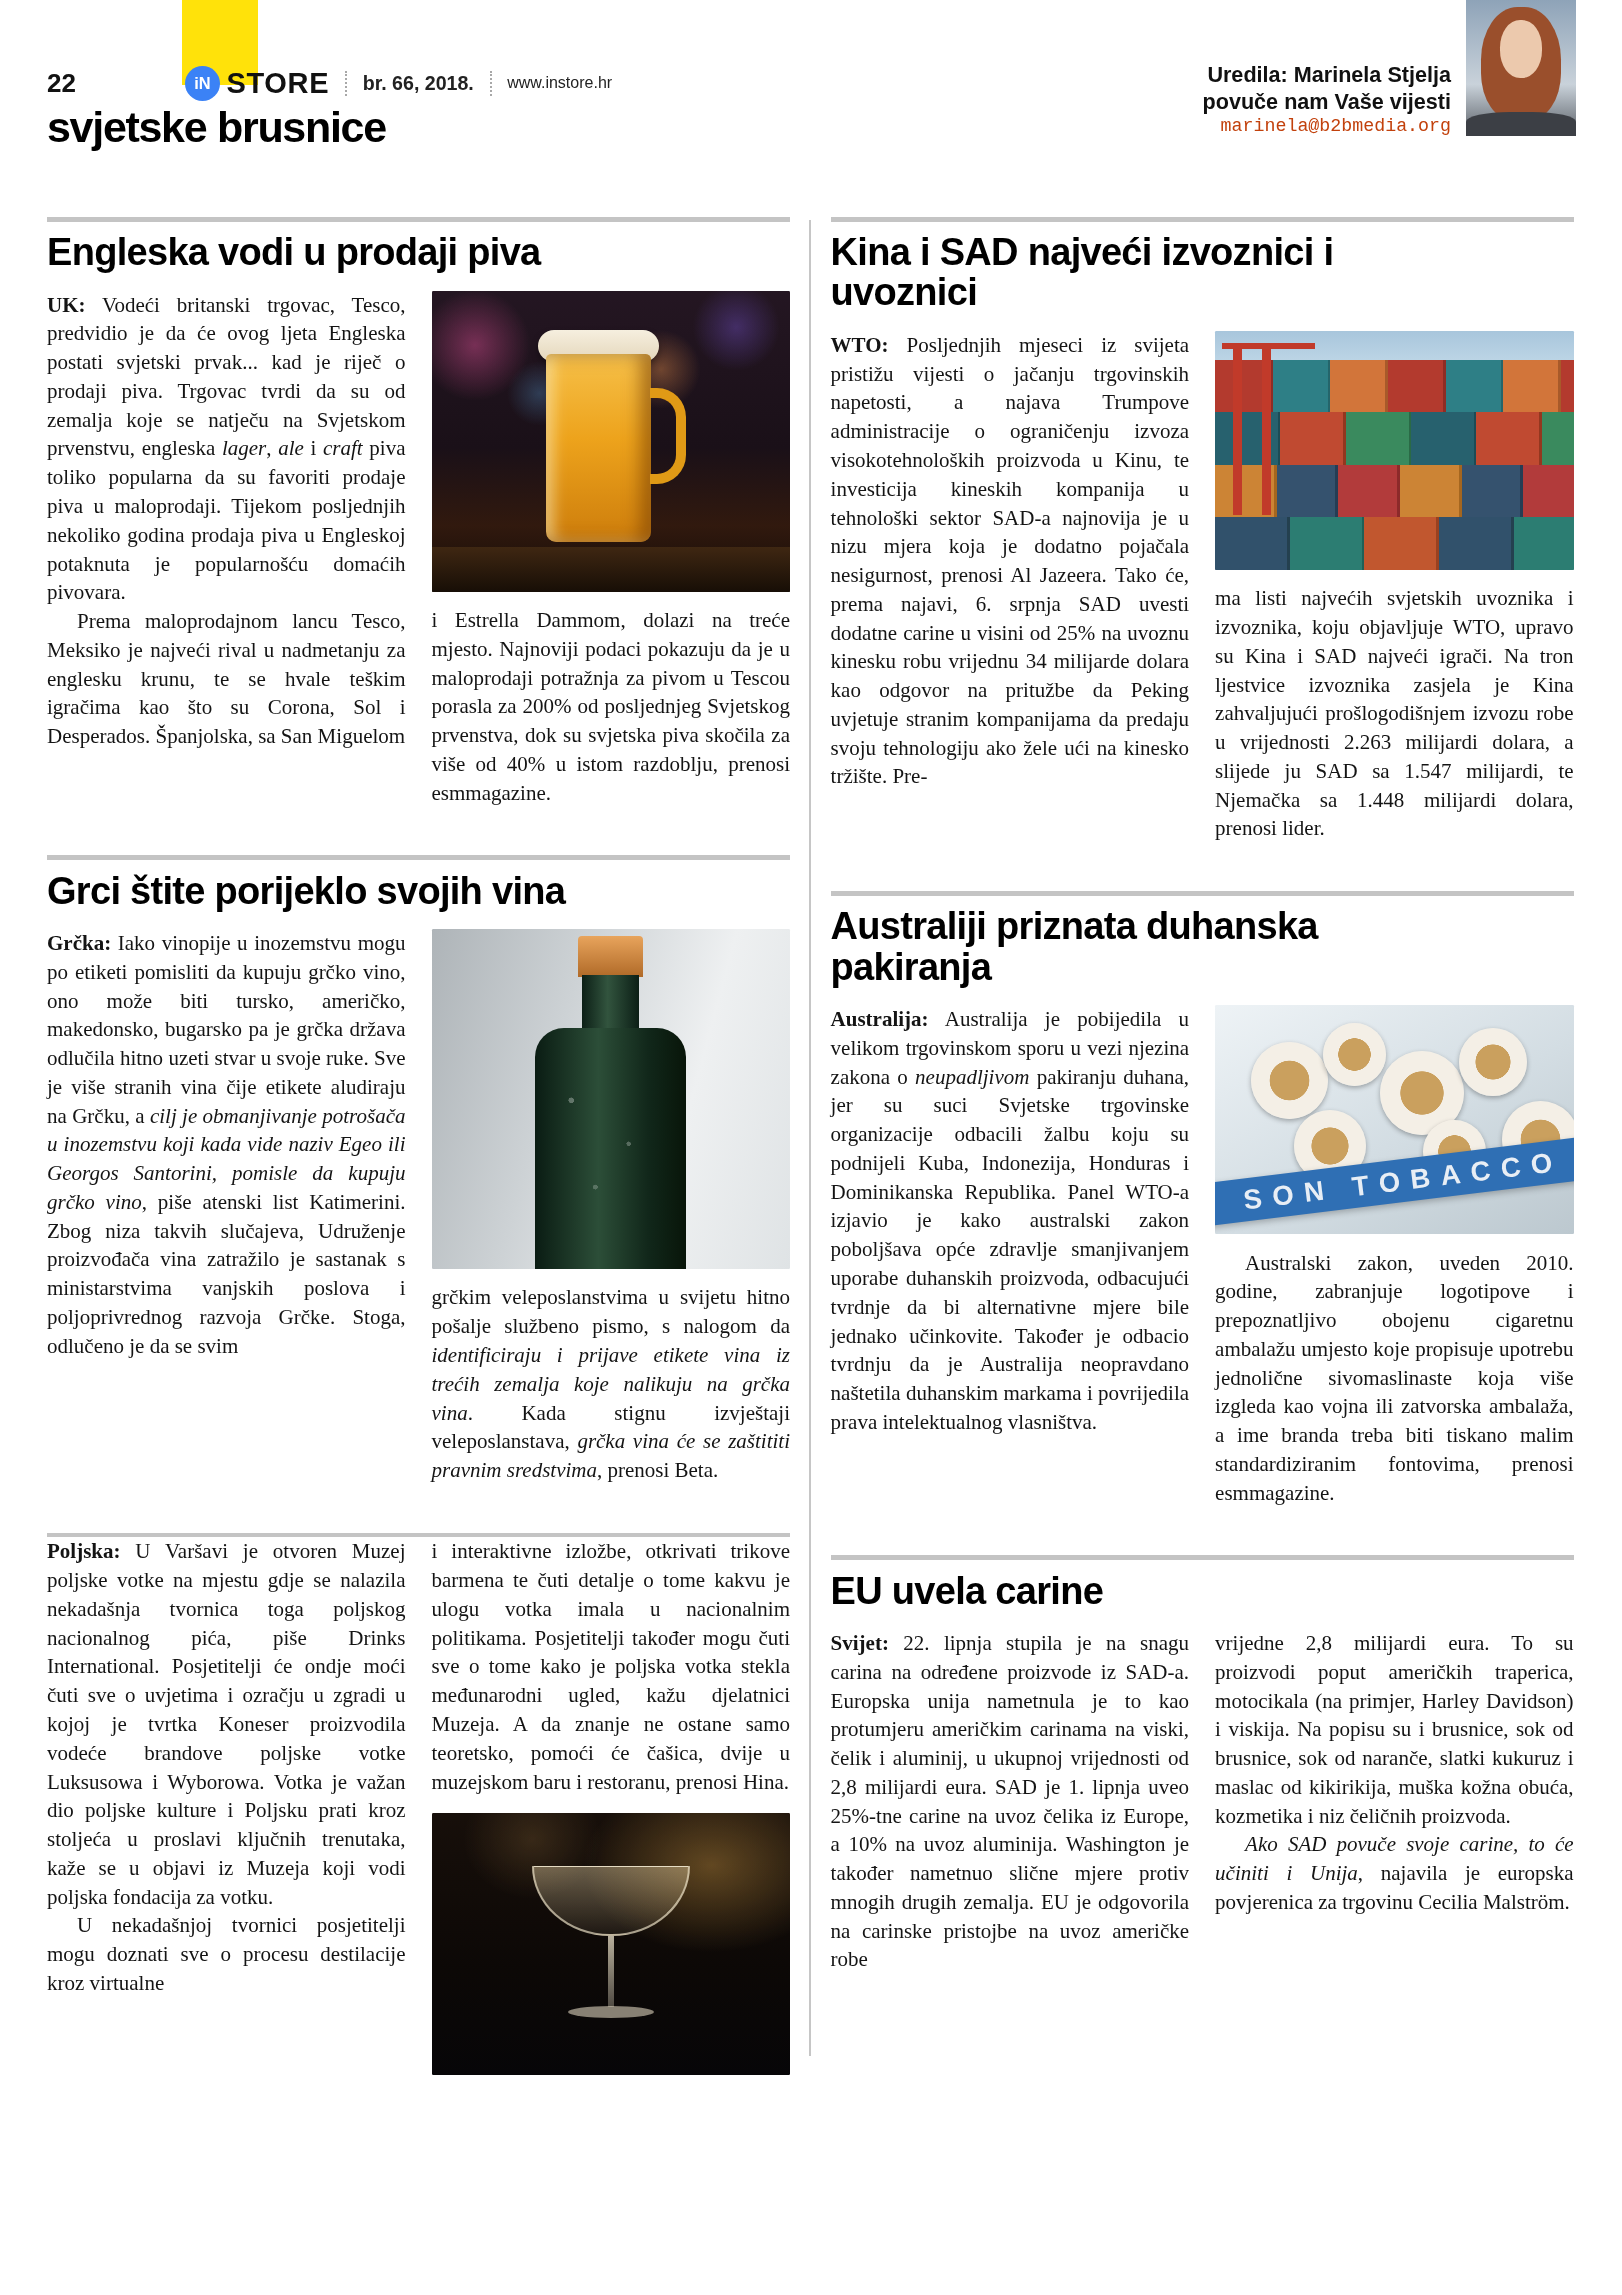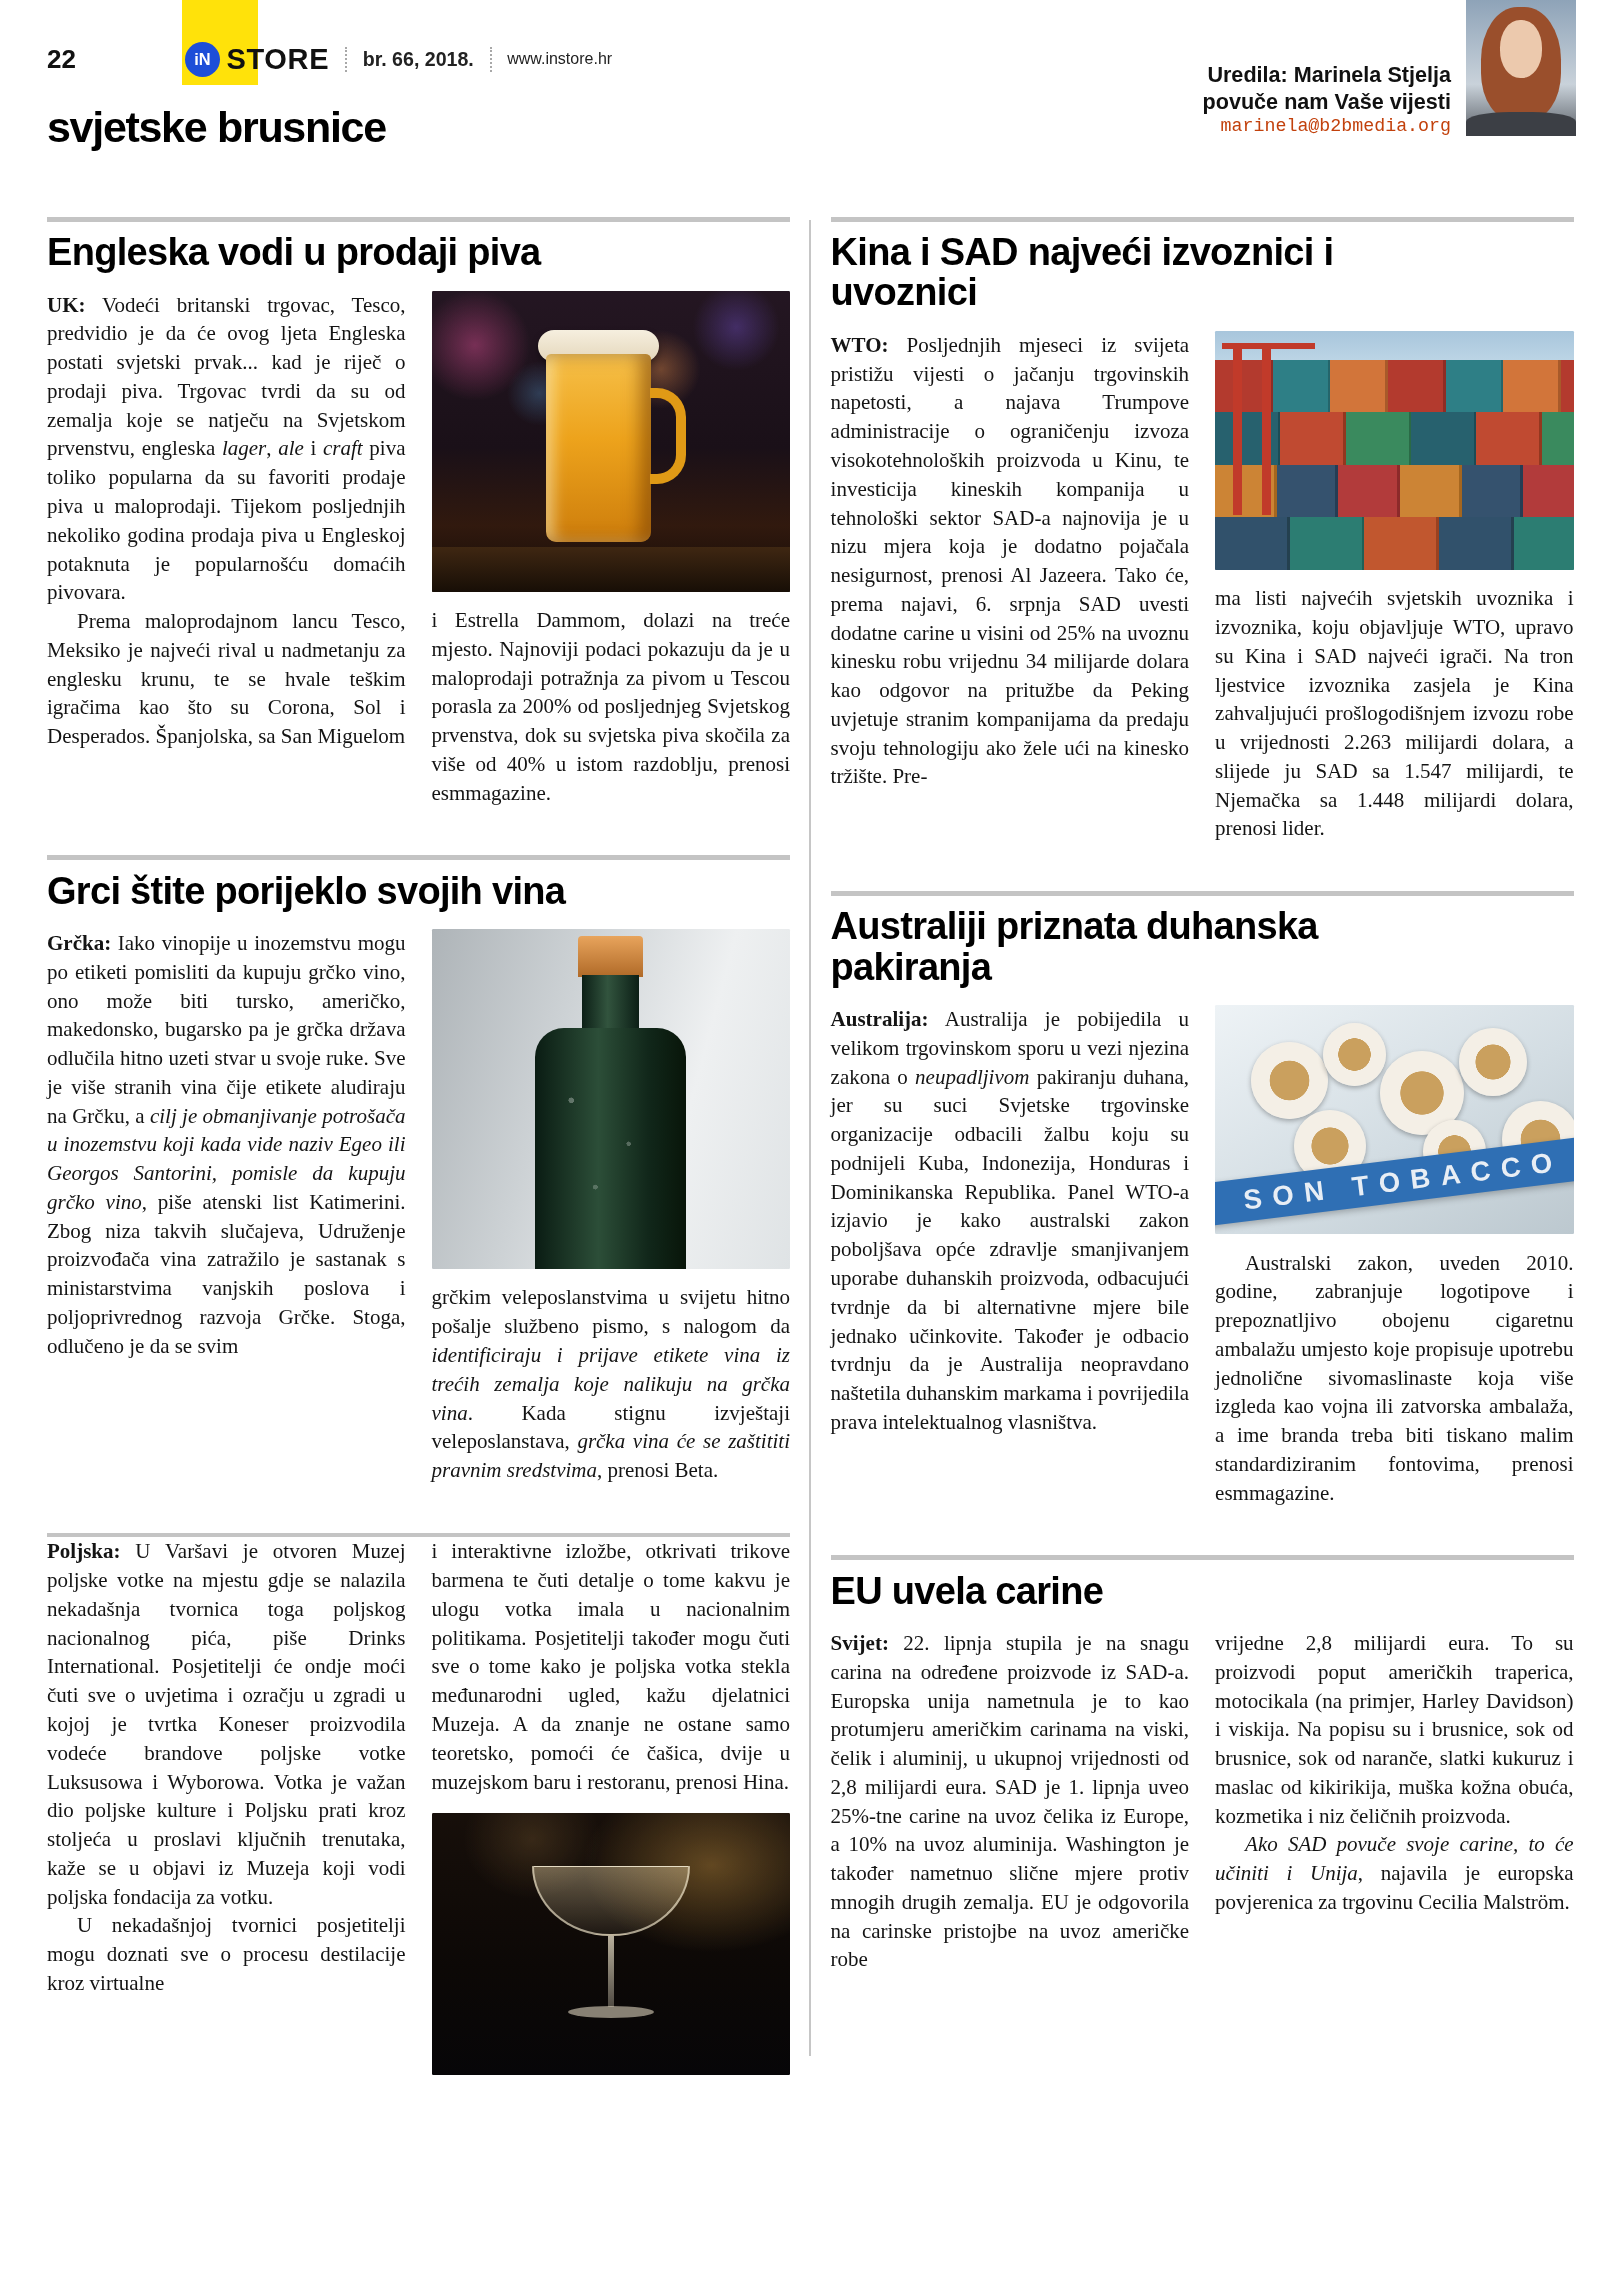--- a/index.html
+++ b/index.html
@@ -3,25 +3,25 @@
 <meta charset="utf-8">
 <style>
   *{margin:0;padding:0;box-sizing:border-box}
   html,body{background:#9a9a9a}
   .page{position:relative;width:1623px;height:2295px;background:#ffffff;overflow:hidden;
         font-family:"Liberation Serif",serif;color:#121212;margin:0 auto}
 
   
   .header{position:absolute;left:47px;right:47px;top:0;height:216px}
   .yellow-tab{position:absolute;left:135px;top:0;width:76px;height:85px;background:#ffe20a}
-  .topline{position:absolute;left:0;top:40px;display:flex;align-items:center;height:38px;
+  .topline{position:absolute;left:0;top:64px;display:flex;align-items:center;height:38px;
            font-family:"Liberation Sans",sans-serif}
   .page-num{font-weight:bold;font-size:26px}
   .logo{display:flex;align-items:center;gap:6.5px;margin-left:109px}
-  .logo-circle{width:35px;height:35px;background:#1d4ed8;color:#fff;border-radius:50%;
+  .logo-circle{width:35px;height:35px;background:#3b82f6;color:#fff;border-radius:50%;
                display:flex;align-items:center;justify-content:center;font-weight:bold;font-size:16.4px}
   .logo-text{font-weight:bold;font-size:29px;letter-spacing:0.7px;color:#111}
   .dotsep{border-left:2.6px dotted #a8a8a8;height:25px;margin:0 15.7px}
   .issue{font-weight:bold;font-size:19.6px;color:#222}
   .site{font-size:16px;color:#222}
   .section-title{position:absolute;left:0;top:103px;font-family:"Liberation Sans",sans-serif;
                  font-weight:bold;font-size:43px;letter-spacing:-1.3px;color:#000}
   .editor{position:absolute;right:0;top:0;display:flex;align-items:flex-end;gap:15px}
   .editor-lines{text-align:right;margin-top:41px}
   .ed-line{font-family:"Liberation Sans",sans-serif;font-weight:bold;font-size:21.6px;line-height:1.25;color:#111}

